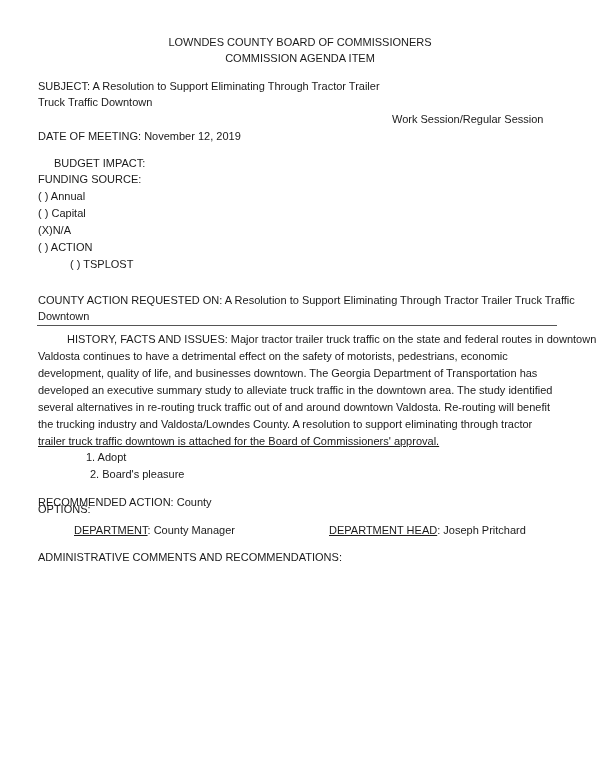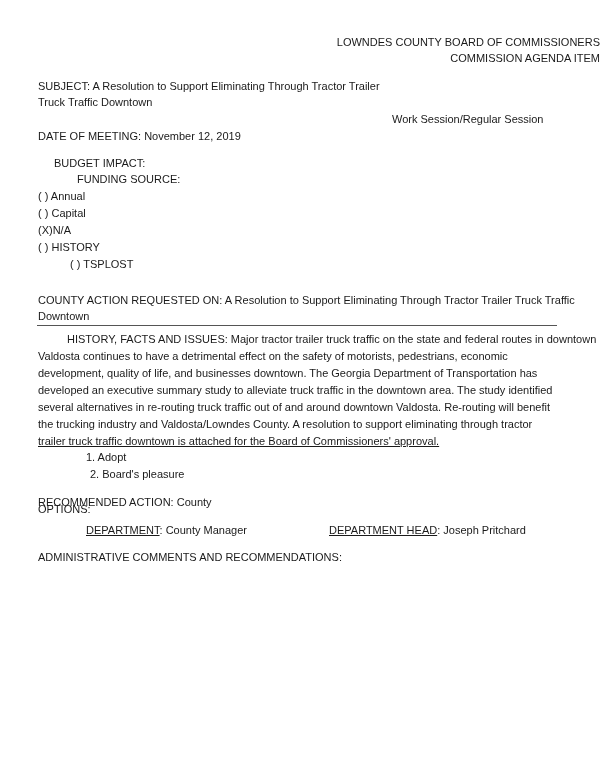--- a/index.html
+++ b/index.html
@@ -1,19 +1,19 @@
 <!DOCTYPE html>
 <html><head>
 <meta charset="utf-8">
 <style>
   html, body { margin: 0; padding: 0; background: #ffffff; }
   body { width: 600px; height: 777px; position: relative; overflow: hidden;
          font-family: "Liberation Sans", sans-serif; color: #1a1a1a; font-size: 11px; }
   .abs { position: absolute; white-space: nowrap; line-height: 14px; }
-  .center { left: 0; width: 600px; text-align: right; }
+  .center { left: 0; width: 600px; text-align: center; }
   .u { text-decoration: underline; }
   .rule { position: absolute; left: 37px; width: 520px; height: 0; border-top: 1px solid #555; }
 </style>
 </head>
 <body>
 
 <div>
 
   <div class="abs center" style="top:35px;">LOWNDES COUNTY BOARD OF COMMISSIONERS</div>
   <div class="abs center" style="top:51px;">COMMISSION AGENDA ITEM</div>
@@ -25,36 +25,36 @@
   <div class="abs" style="left:38px; top:95px;">Truck Traffic Downtown</div>
 
   <div class="abs" style="left:392px; top:112px;">Work Session/Regular Session</div>
 
   <div class="abs" style="left:38px; top:129px;">
     <span>DATE OF MEETING:</span>
     <span>November 12, 2019</span>
   </div>
 
   <div class="abs" style="left:38px; top:156px;padding-left:16px;">BUDGET IMPACT:</div>
-  <div class="abs" style="left:38px; top:172px;margin-left:39px;">FUNDING SOURCE:</div>
+  <div class="abs" style="left:38px; top:172px;">FUNDING SOURCE:</div>
 
   <div class="abs" style="left:38px; top:189px;">
     <span>( )</span>
     <span>Annual</span>
   </div>
   <div class="abs" style="left:38px; top:206px;">
     <span>( )</span>
     <span>Capital</span>
   </div>
   <div class="abs" style="left:38px; top:223px;">
     <span>(X)</span><span>N/A</span>
   </div>
   <div class="abs" style="left:38px; top:240px;">
     <span>( )</span>
-    <span>HISTORY</span>
+    <span>ACTION</span>
   </div>
   <div class="abs" style="left:38px; top:257px;margin-left:32px;">
     <span>( )</span>
     <span>TSPLOST</span>
   </div>
 
   <div class="abs" style="left:38px; top:293px;">
     <span>COUNTY ACTION REQUESTED ON:</span>
     <span>A Resolution to Support Eliminating Through Tractor Trailer Truck Traffic</span>
   </div>
@@ -72,19 +72,19 @@
 
   <div class="abs" style="left:38px; top:466px;margin-top:36px;">OPTIONS:</div>
   <div class="abs" style="left:86px; top:450px;">1. Adopt</div>
   <div class="abs" style="left:90px; top:467px;">2. Board's pleasure</div>
 
   <div class="abs" style="left:38px; top:495px;">
     <span>RECOMMENDED ACTION:</span>
     <span>County</span>
   </div>
 
-  <div class="abs" style="left:38px; top:523px;padding-left:48px;"><span class="u">DEPARTMENT</span><span>: County Manager</span></div>
+  <div class="abs" style="left:26px; top:523px;padding-left:48px;"><span class="u">DEPARTMENT</span><span>: County Manager</span></div>
 
   <div class="abs" style="left:329px; top:523px;"><span class="u">DEPARTMENT HEAD</span><span>: Joseph Pritchard</span></div>
 
   <div class="abs" style="left:38px; top:550px;">ADMINISTRATIVE COMMENTS AND RECOMMENDATIONS:</div>
 
 </div>
 
 </body></html>

